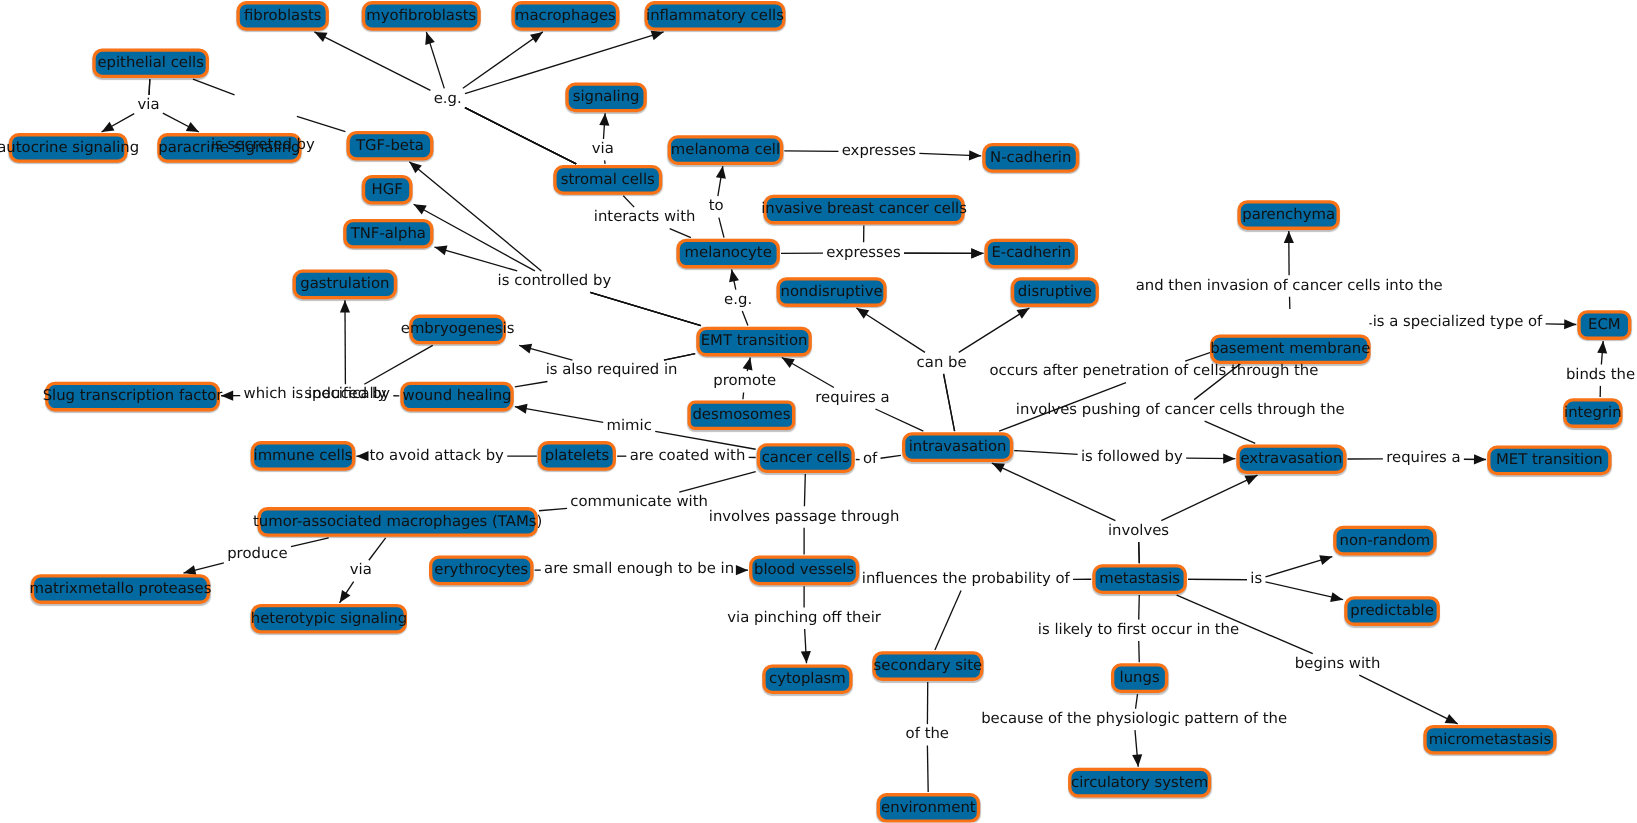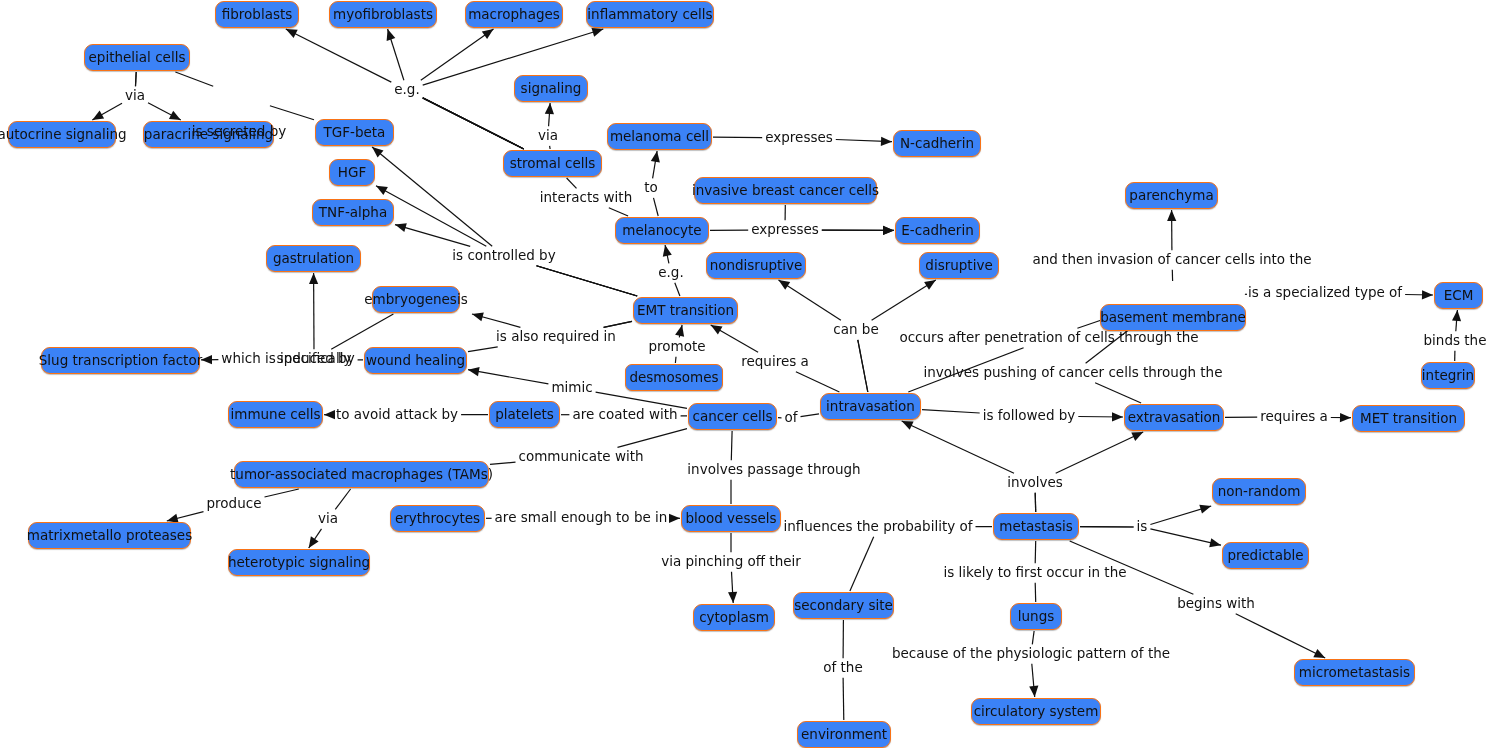--- a/index.html
+++ b/index.html
@@ -3,22 +3,22 @@
 <meta charset="utf-8">
 <title>Concept Map</title>
 <style>
   html,body{margin:0;padding:0;background:#ffffff;}
   body{font-family:"DejaVu Sans","Liberation Sans",sans-serif;}
   #canvas{position:relative;width:1488px;height:748px;background:#ffffff;overflow:hidden;}
   #edges{position:absolute;left:0;top:0;width:1488px;height:748px;}
   .node{
     position:absolute;
     box-sizing:border-box;
-    background:#3b82f6;
-    border:1px solid #f97316;
+    background:#0369a1;
+    border:3px solid #f97316;
     border-radius:9px;
     color:#111111;
     font-size:13.5px;
     line-height:1;
     display:flex;
     align-items:center;
     justify-content:center;
     white-space:nowrap;
     padding:0 9px;
     height:27px;
@@ -253,21 +253,21 @@
     <div class="elabel" style="left: 775px; top: 362px;">requires a</div>
     <div class="elabel" style="left: 1073px; top: 373px;">involves pushing of cancer cells through the</div>
     <div class="elabel" style="left: 1455px; top: 341px;">binds the</div>
     <div class="elabel" style="left: 572px; top: 388px;">mimic</div>
     <div class="elabel" style="left: 397px; top: 415px;">to avoid attack by</div>
     <div class="elabel" style="left: 625px; top: 415px;">are coated with</div>
     <div class="elabel" style="left: 791px; top: 418px;">of</div>
     <div class="elabel" style="left: 1029px; top: 416px;">is followed by</div>
     <div class="elabel" style="left: 1294px; top: 417px;">requires a</div>
     <div class="elabel" style="left: 581px; top: 457px;">communicate with</div>
-    <div class="elabel" style="left: 731px; top: 470px; margin-left: 43px;">involves passage through</div>
+    <div class="elabel" style="left: 731px; top: 470px;">involves passage through</div>
     <div class="elabel" style="left: 1035px; top: 483px;">involves</div>
     <div class="elabel" style="left: 1142px; top: 527px;">is</div>
     <div class="elabel" style="left: 234px; top: 504px;">produce</div>
     <div class="elabel" style="left: 328px; top: 519px;">via</div>
     <div class="elabel" style="left: 581px; top: 518px;">are small enough to be in</div>
     <div class="elabel" style="left: 878px; top: 527px;">influences the probability of</div>
     <div class="elabel" style="left: 1035px; top: 573px;">is likely to first occur in the</div>
     <div class="elabel" style="left: 731px; top: 562px;">via pinching off their</div>
     <div class="elabel" style="left: 1216px; top: 604px;">begins with</div>
     <div class="elabel" style="left: 1031px; top: 654px;">because of the physiologic pattern of the</div>

